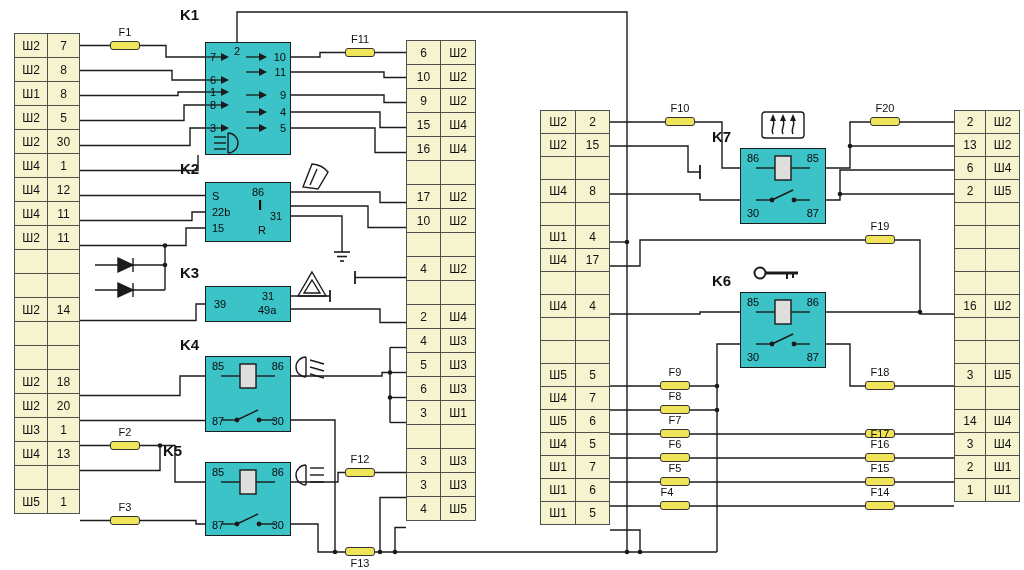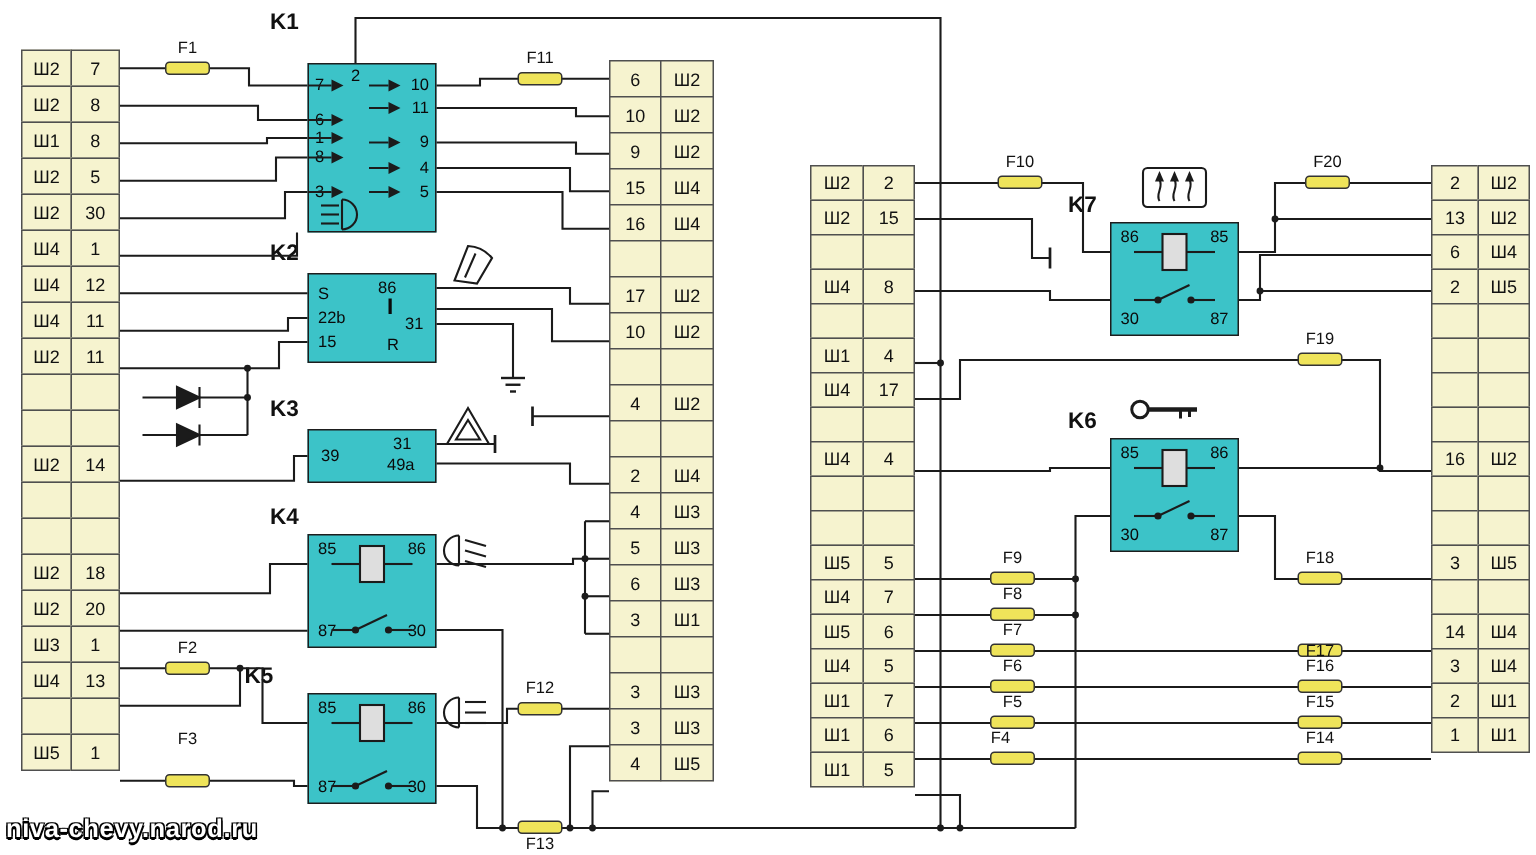--- a/index.html
+++ b/index.html
@@ -716,21 +716,21 @@
     </g>
   </svg>
 
   <div class="fuse" style="left:110px;top:41px"></div>
     <div class="fuse-label" style="left:110px;top:26px">F1</div>
   <div class="fuse" style="left:345px;top:48px"></div>
     <div class="fuse-label" style="left:345px;top:33px">F11</div>
   <div class="fuse" style="left:110px;top:441px"></div>
     <div class="fuse-label" style="left:110px;top:426px">F2</div>
   <div class="fuse" style="left:110px;top:516px"></div>
-    <div class="fuse-label" style="left:110px;top:487px">F3</div>
+    <div class="fuse-label" style="left:110px;top:501px">F3</div>
   <div class="fuse" style="left:345px;top:468px"></div>
     <div class="fuse-label" style="left:345px;top:453px">F12</div>
   <div class="fuse" style="left:345px;top:547px"></div>
     <div class="fuse-label" style="left:345px;top:557px">F13</div>
   <div class="fuse" style="left:665px;top:117px"></div>
     <div class="fuse-label" style="left:665px;top:102px">F10</div>
   <div class="fuse" style="left:870px;top:117px"></div>
     <div class="fuse-label" style="left:870px;top:102px">F20</div>
   <div class="fuse" style="left:865px;top:235px"></div>
     <div class="fuse-label" style="left:865px;top:220px">F19</div>
@@ -750,14 +750,13 @@
     <div class="fuse-label" style="left:865px;top:366px">F18</div>
   <div class="fuse" style="left:865px;top:429px"></div>
     <div class="fuse-label" style="left:865px;top:428px">F17</div>
   <div class="fuse" style="left:865px;top:453px"></div>
     <div class="fuse-label" style="left:865px;top:438px">F16</div>
   <div class="fuse" style="left:865px;top:477px"></div>
     <div class="fuse-label" style="left:865px;top:462px">F15</div>
   <div class="fuse" style="left:865px;top:501px"></div>
     <div class="fuse-label" style="left:865px;top:486px">F14</div>
 
-  <div class="watermark">niva-chevy.narod.ru</div>
 </div>
 
 </body></html>

